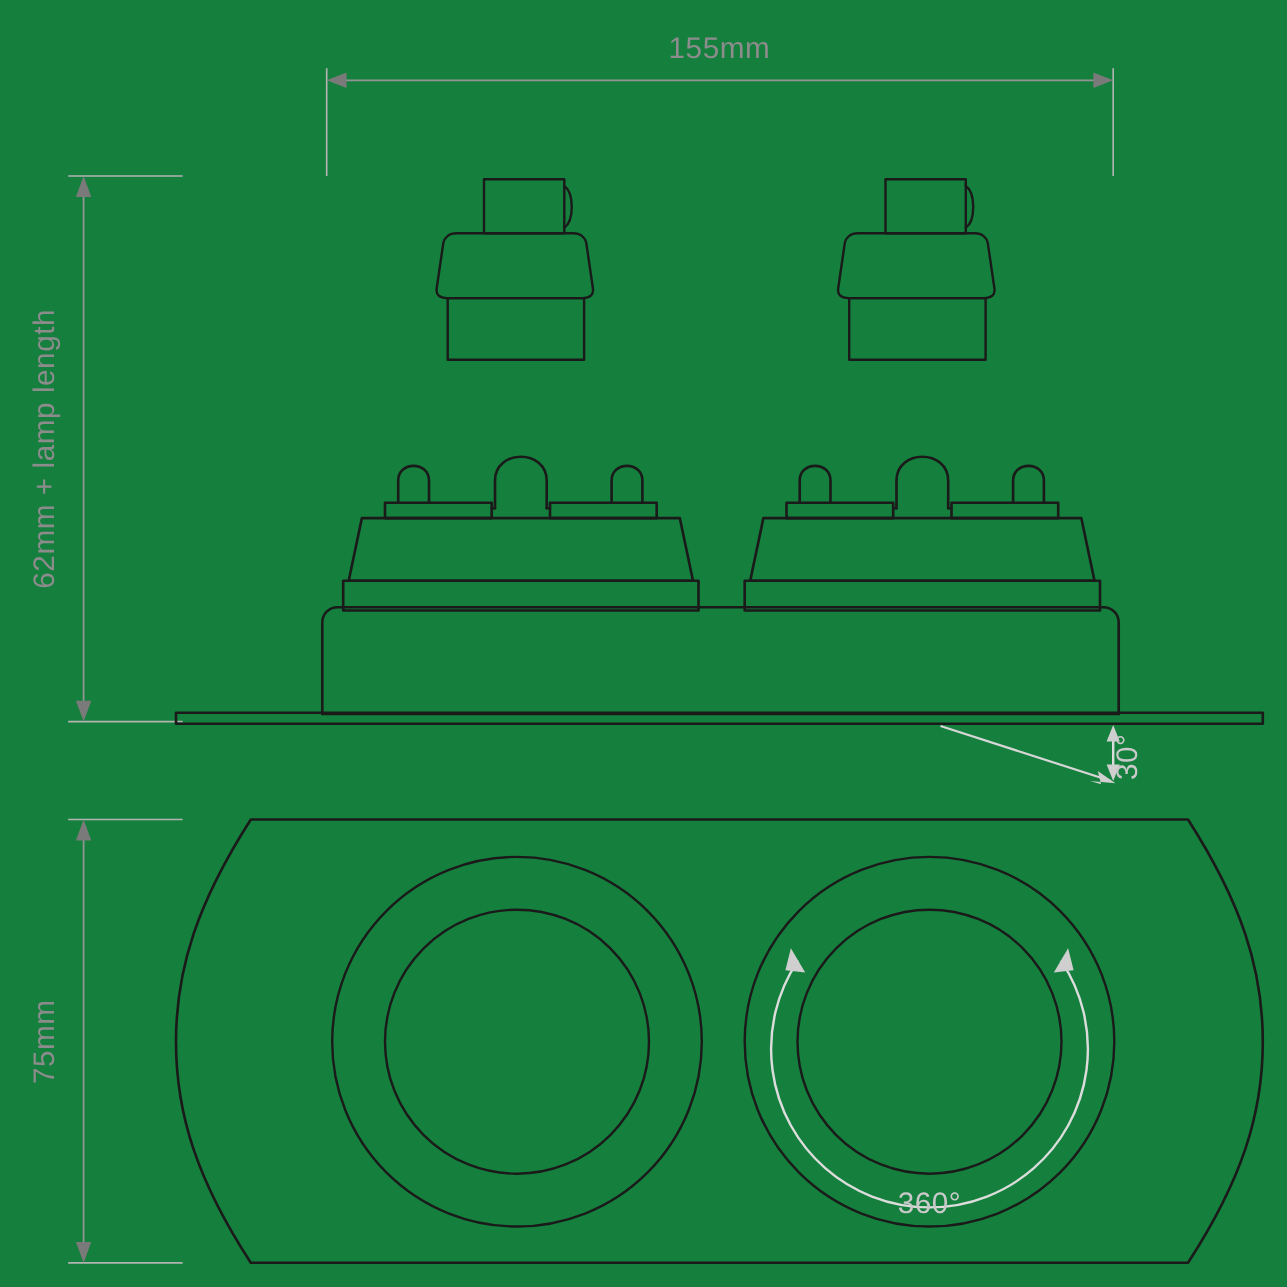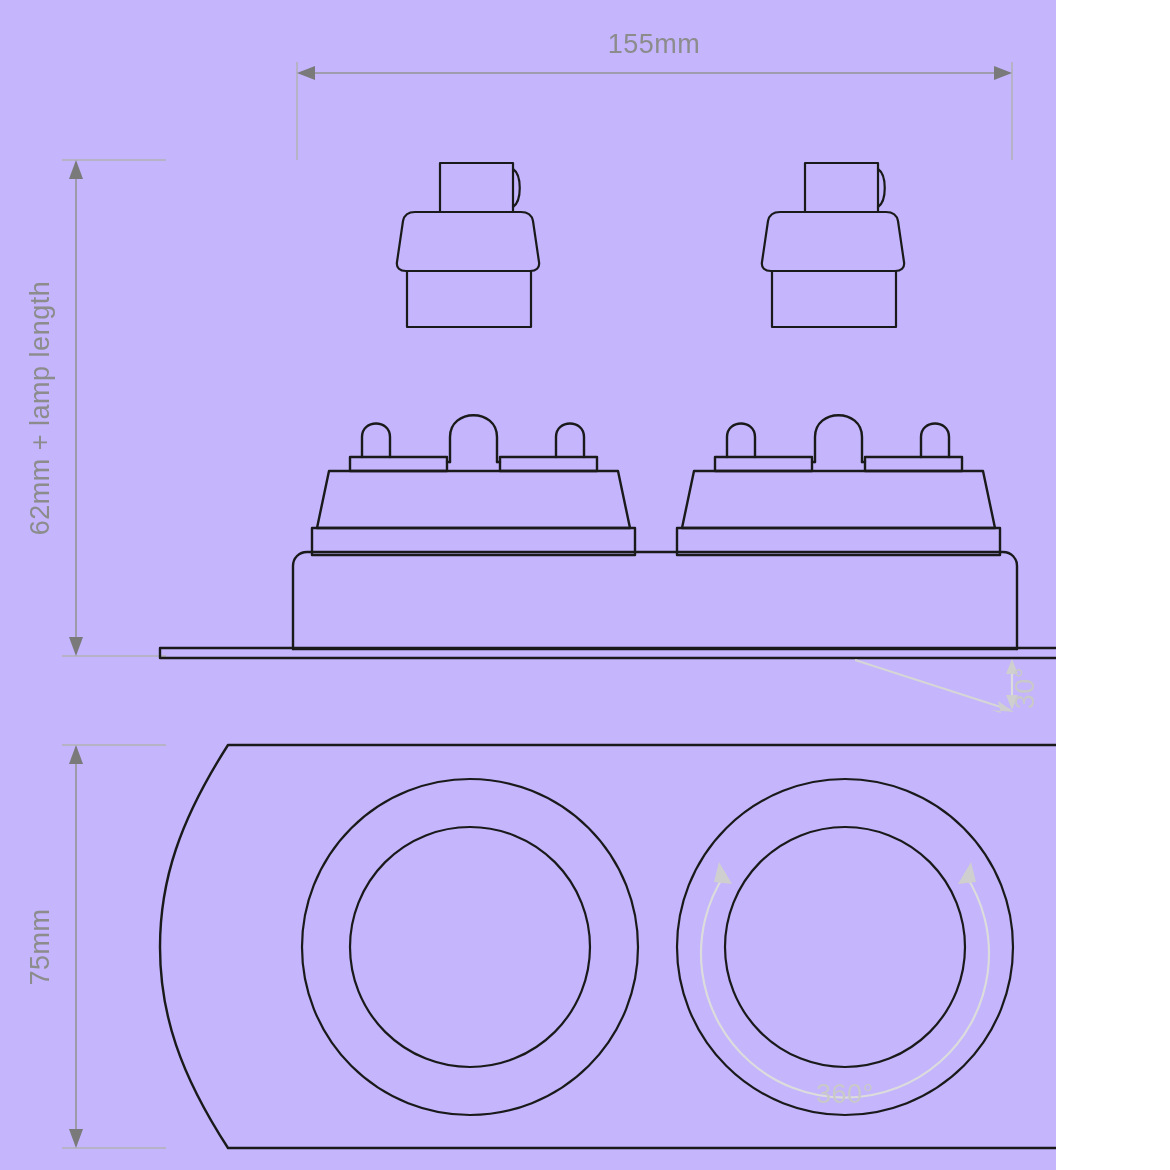--- a/index.html
+++ b/index.html
@@ -6,23 +6,23 @@
   html, body {
     margin: 0;
     padding: 0;
     background: #ffffff;
   }
   body {
     font-family: "Liberation Sans", sans-serif;
   }
   #drawing-root {
     position: relative;
-    width: 1056px;
+    width: 1170px;
     height: 1170px;
-    background: #c4b5fd;
+    background: #15803d;
     overflow: hidden;
   }
   svg.canvas {
     display: block;
     width: 1170px;
     height: 1170px;
   }
   .dim-text {
     font-family: "Liberation Sans", sans-serif;
     font-size: 27px;

